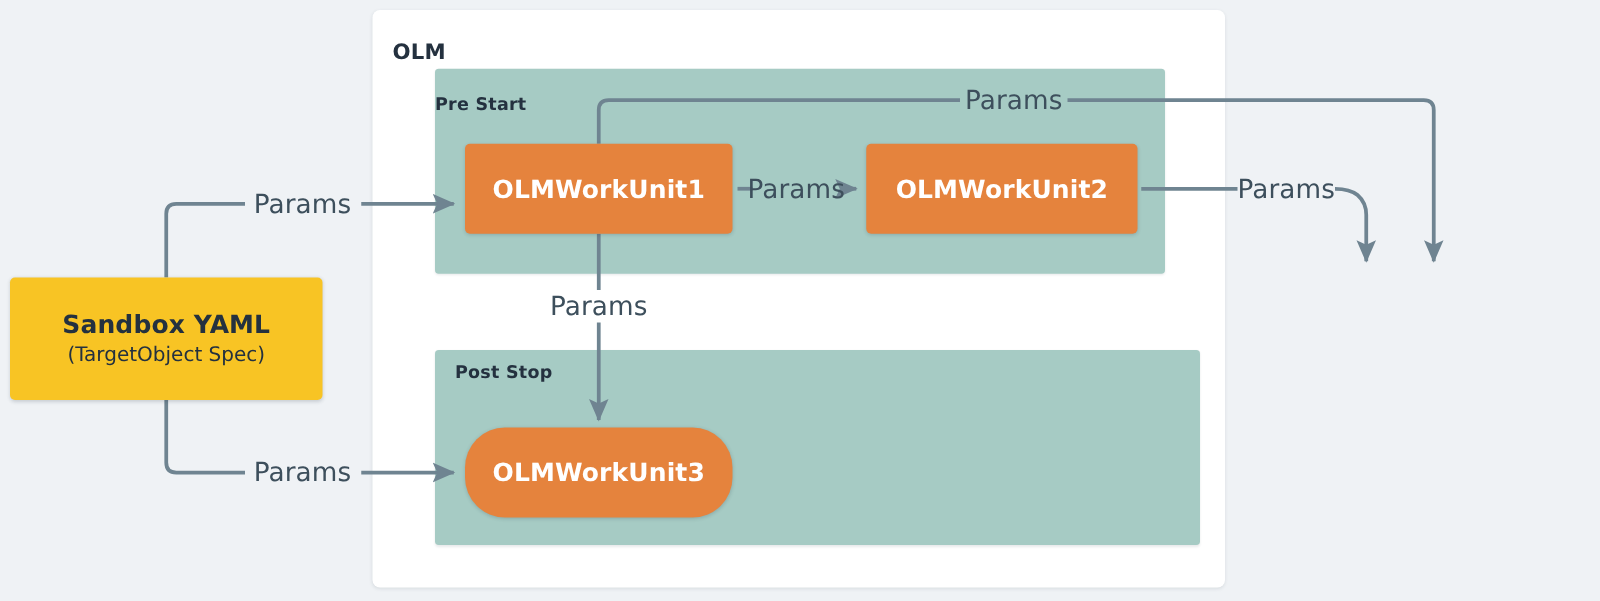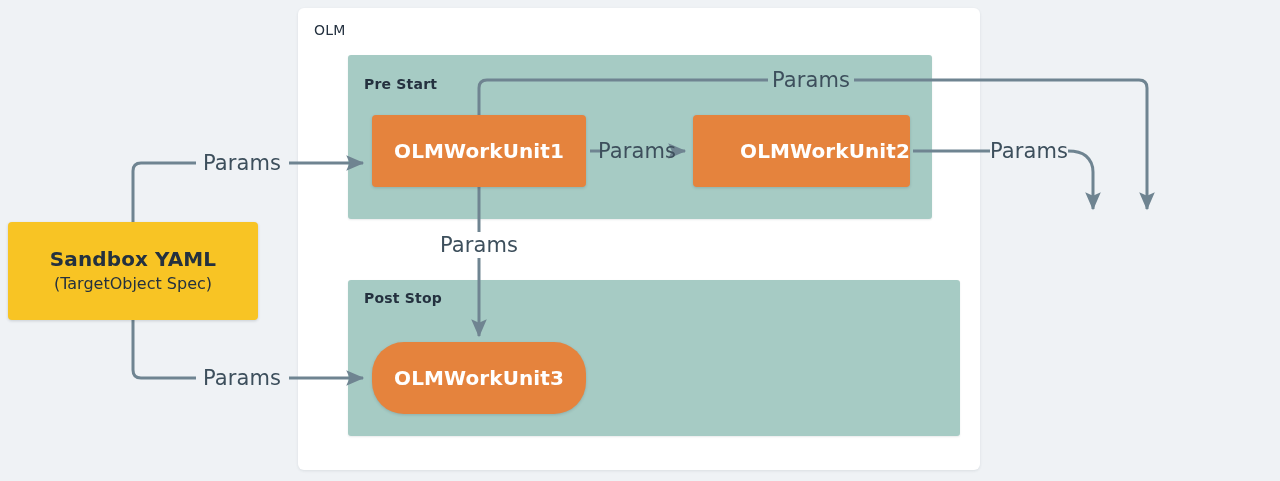--- a/index.html
+++ b/index.html
@@ -28,44 +28,44 @@
     top: 8px;
     width: 682px;
     height: 462px;
     background: #ffffff;
     border-radius: 6px;
     box-shadow: 0 1px 3px rgba(30,45,60,0.10);
   }
   .olm-title {
     position: absolute;
     left: 314px;
-    top: 22px;
-    font-size: 14px;
-    font-weight: normal;
+    top: 32px;
+    font-size: 17px;
+    font-weight: bold;
     color: #24313f;
     letter-spacing: 0.2px;
   }
 
   .group {
     position: absolute;
     background: #a6cbc4;
     border-radius: 3px;
     box-shadow: 0 1px 2px rgba(30,45,60,0.10);
   }
   .group-prestart { left: 348px; top: 55px; width: 584px; height: 164px; }
   .group-poststop { left: 348px; top: 280px; width: 612px; height: 156px; }
 
   .group-title {
     position: absolute;
     font-size: 14px;
     font-weight: bold;
     color: #24313f;
     letter-spacing: 0.2px;
   }
-  .title-prestart { left: 364px; top: 76px; }
+  .title-prestart { left: 348px; top: 76px; }
   .title-poststop { left: 364px; top: 290px; }
 
   
   .node {
     position: absolute;
     border-radius: 4px;
     display: flex;
     flex-direction: column;
     align-items: center;
     justify-content: center;
@@ -86,21 +86,21 @@
     letter-spacing: 0.1px;
     line-height: 1.3;
   }
   .node-sub {
     font-size: 16px;
     font-weight: normal;
     line-height: 1.5;
   }
 
   .n-wu1 { left: 372px; top: 115px; width: 214px; height: 72px; }
-  .n-wu2 { left: 693px; top: 115px; width: 217px; height: 72px; align-items: flex-end; }
+  .n-wu2 { left: 693px; top: 115px; width: 217px; height: 72px; }
   .n-wu3 { left: 372px; top: 342px; width: 214px; height: 72px; border-radius: 32px; }
   .n-yaml { left: 8px; top: 222px; width: 250px; height: 98px; }
   .n-sandbox { left: 1021px; top: 222px; width: 251px; height: 98px; }
 
   
   #edges {
     position: absolute;
     left: 0;
     top: 0;
     width: 1280px;

